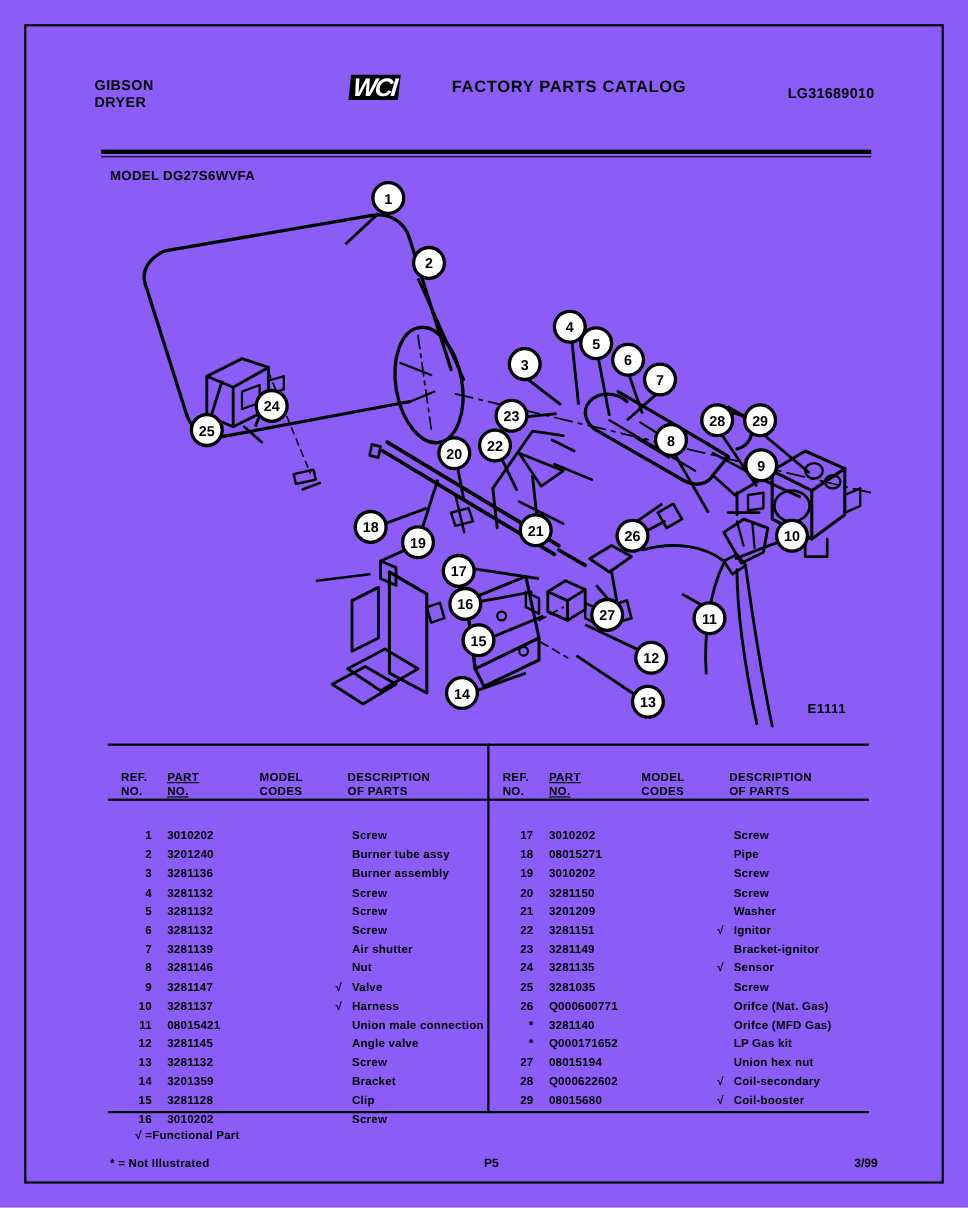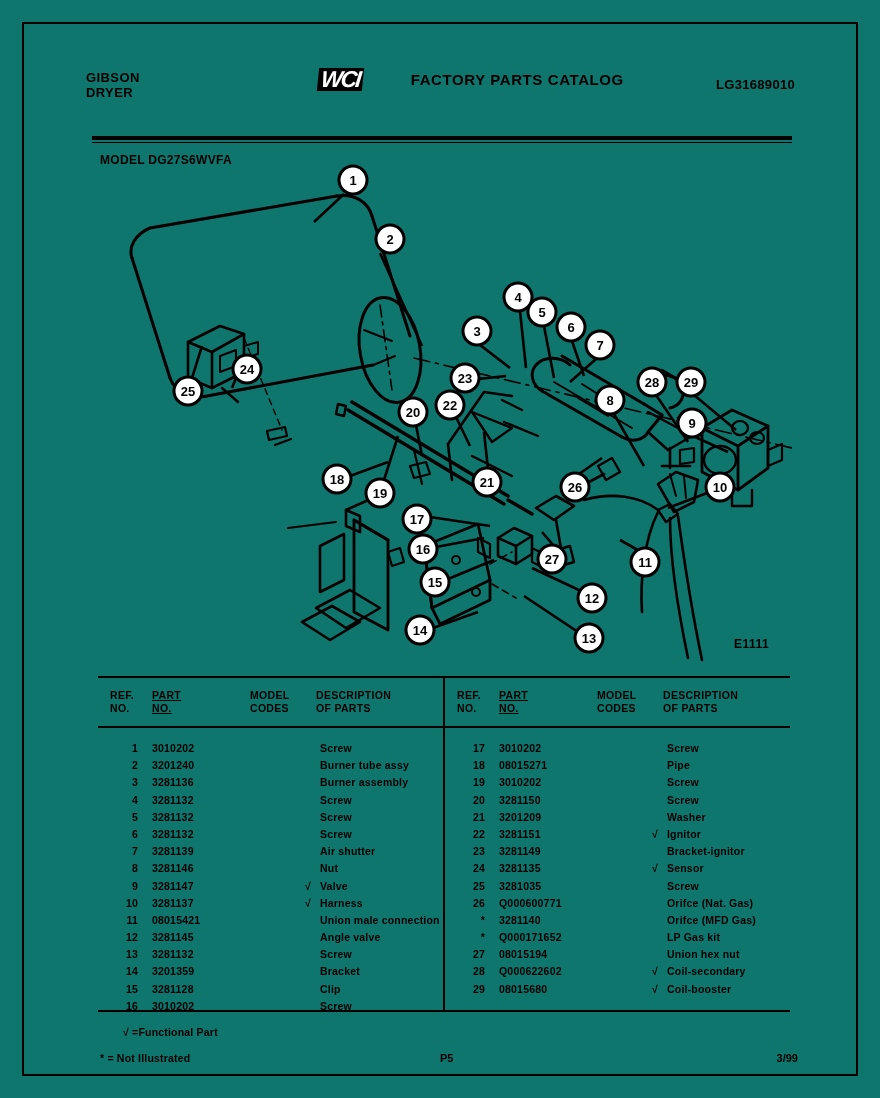--- a/index.html
+++ b/index.html
@@ -8,21 +8,21 @@
     background: #ffffff;
   }
   body {
     font-family: "Liberation Sans", sans-serif;
     color: #000;
   }
   #page {
     position: relative;
     width: 880px;
     height: 1098px;
-    background: #0f766e;
+    background: #8b5cf6;
     overflow: hidden;
   }
   
   .page-border {
     position: absolute;
     left: 22px;
     top: 22px;
     width: 836px;
     height: 1054px;
     border: 2px solid #000;
@@ -133,42 +133,42 @@
   .tbl-divider {
     position: absolute;
     left: 345px;
     top: 0;
     width: 2px;
     height: 336px;
     background: #000;
   }
   .col {
     position: absolute;
-    top: 4px;
+    top: 16px;
     width: 345px;
     height: 261px;
   }
   .col.left  { left: 0; }
   .col.right { left: 347px; }
 
   .hdr-row {
     position: absolute;
     top: 9px;
     left: 0;
     width: 345px;
     height: 38px;
     font-size: 10.5px;
     font-weight: bold;
     letter-spacing: 0.3px;
     line-height: 12.5px;
   }
   .hdr-cell { position: absolute; top: 0; }
   .h-ref   { left: 12px; }
   .h-part  { left: 54px; text-decoration: underline; }
-  .h-model { left: 138px; margin-left: 14px; }
+  .h-model { left: 138px; }
   .h-desc  { left: 218px; }
 
   .rows {
     position: absolute;
     top: 62px;
     left: 0;
     width: 345px;
   }
   .prow {
     position: relative;

